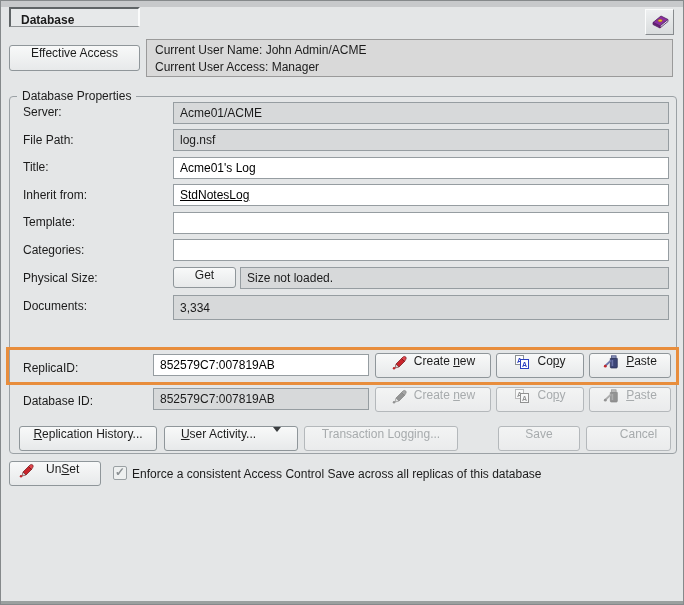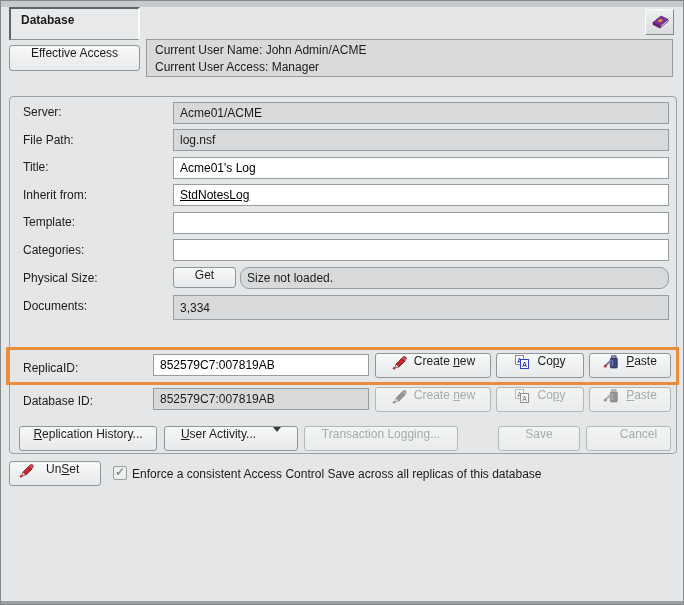--- a/index.html
+++ b/index.html
@@ -6,21 +6,21 @@
   .window {
     position:relative; width:684px; height:605px; box-sizing:border-box;
     background:#e4e6e7; border:1px solid #85898b;
     font-family:"Liberation Sans", sans-serif; font-size:12px; color:#1b1b1b;
     overflow:hidden;
   }
   .top-band { position:absolute; left:0; top:0; width:100%; height:6px; background:#c7c9cb; }
   .bottom-edge { position:absolute; left:0; bottom:0; width:100%; height:3px; background:#9aa09f; }
 
   .tab {
-    position:absolute; left:8px; top:6px; width:131px; height:33px; box-sizing:border-box;
+    position:absolute; left:8px; top:6px; width:131px; height:20px; box-sizing:border-box;
     background:#e7e9ea; font-weight:bold; line-height:22px; padding-left:10px;
     border-top:2px solid #5f6466; border-left:2px solid #5f6466;
     border-right:2px solid #fafbfb; border-bottom:1px solid #8e9294;
   }
 
   .icon-btn {
     position:absolute; left:644px; top:8px; width:29px; height:26px; box-sizing:border-box;
     background:linear-gradient(#eef0f1,#d9dcdd);
     border:1px solid; border-color:#fbfcfc #878b8e #878b8e #fbfcfc;
     display:flex; align-items:center; justify-content:center; padding:0; cursor:default;
@@ -98,20 +98,21 @@
   <button class="btn" style="left:8px; top:44px; width:131px; height:26px;">
     <span>Effective Access</span>
   </button>
 
   <div class="info-box">
     <div>Current User Name: John Admin/ACME</div>
     <div>Current User Access: Manager</div>
   </div>
 
   <div class="groupbox"></div>
+  <div class="group-label">Database Properties</div>
 
   <div class="lbl" style="top:104px;">Server:</div>
   <div class="field gray" style="left:172px; top:101px; width:496px; height:20px;">Acme01/ACME</div>
 
   <div class="lbl" style="top:132px;">File Path:</div>
   <div class="field gray" style="left:172px; top:128px; width:496px; height:20px;">log.nsf</div>
 
   <div class="lbl" style="top:159px;">Title:</div>
   <input class="field" style="left: 172px; top: 156px; width: 496px; height: 20px;" value="Acme01's Log">
 
@@ -121,21 +122,21 @@
   <div class="lbl" style="top:214px;">Template:</div>
   <input class="field" style="left: 172px; top: 211px; width: 496px; height: 20px;" value="">
 
   <div class="lbl" style="top:242px;">Categories:</div>
   <input class="field" style="left: 172px; top: 238px; width: 496px; height: 20px;" value="">
 
   <div class="lbl" style="top:270px;">Physical Size:</div>
   <button class="btn" style="left:172px; top:266px; width:63px; height:21px;">
     <span>Get</span>
   </button>
-  <div class="field gray" style="left:239px; top:266px; width:429px; height:21px;border-radius:9px;">Size not loaded.</div>
+  <div class="field gray" style="left:239px; top:266px; width:429px; height:21px;">Size not loaded.</div>
 
   <div class="lbl" style="top:298px;">Documents:</div>
   <div class="field gray" style="left:172px; top:294px; width:496px; height:25px;">3,334</div>
 
   <div class="highlight"></div>
   <div class="lbl" style="top:360px;">ReplicaID:</div>
   <input class="field" style="left: 152px; top: 353px; width: 216px; height: 22px;" value="852579C7:007819AB">
 
   <button class="btn" style="left:374px; top:352px; width:116px; height:25px;">
     <span class="ico">

